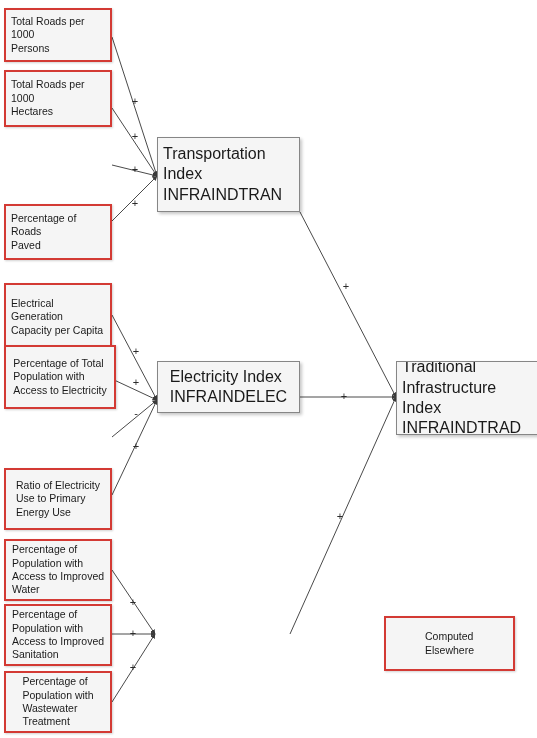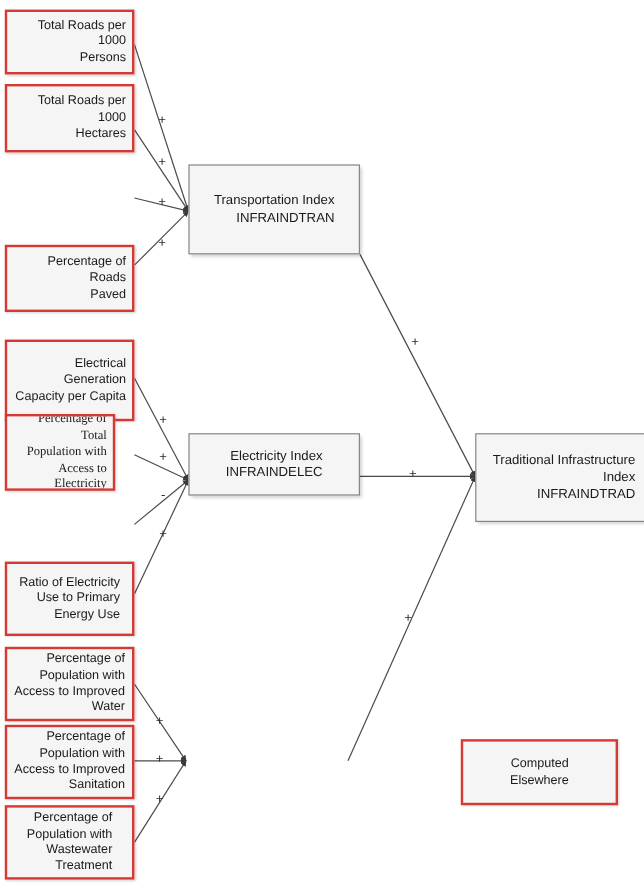--- a/index.html
+++ b/index.html
@@ -26,40 +26,40 @@
     height: 738px;
     pointer-events: none;
   }
   .node {
     position: absolute;
     box-sizing: border-box;
     background: #f5f5f5;
     display: flex;
     align-items: center;
     justify-content: center;
-    text-align: right;
+    text-align: left;
     line-height: 1.28;
     color: #1a1a1a;
     overflow: hidden;
   }
   .node .label {
     display: block;
     padding: 0 5px;
     white-space: pre-line;
   }
   
   .node.indicator {
     border: 2px solid #d33a34;
     font-size: 10.5px;
     box-shadow: 1px 1px 2px rgba(0,0,0,0.18);
   }
   
   .node.index {
     border: 1px solid #868686;
-    font-size: 11px;
+    font-size: 16px;
     box-shadow: 2px 2px 3px rgba(0,0,0,0.22);
   }
   .sign {
     position: absolute;
     font-size: 11px;
     color: #2b2b2b;
     font-family: "Liberation Sans", sans-serif;
     line-height: 1;
     transform: translate(-50%, -50%);
     user-select: none;
@@ -112,21 +112,21 @@
   <div class="node indicator" style="left:4px; top:204px; width:108px; height:56px;">
     <span class="label">Percentage of Roads
 Paved</span>
   </div>
 
   <div class="node indicator" style="left:4px; top:283px; width:108px; height:68px;">
     <span class="label">Electrical Generation
 Capacity per Capita</span>
   </div>
 
-  <div class="node indicator" style="left:4px; top:345px; width:92px; height:64px;font-family:Liberation Serif, serif;">
+  <div class="node indicator" style="left:4px; top:345px; width:112px; height:64px;">
     <span class="label">Percentage of Total
 Population with
 Access to Electricity</span>
   </div>
 
 
   <div class="node indicator" style="left:4px; top:468px; width:108px; height:62px;">
     <span class="label">Ratio of Electricity
 Use to Primary
 Energy Use</span>

